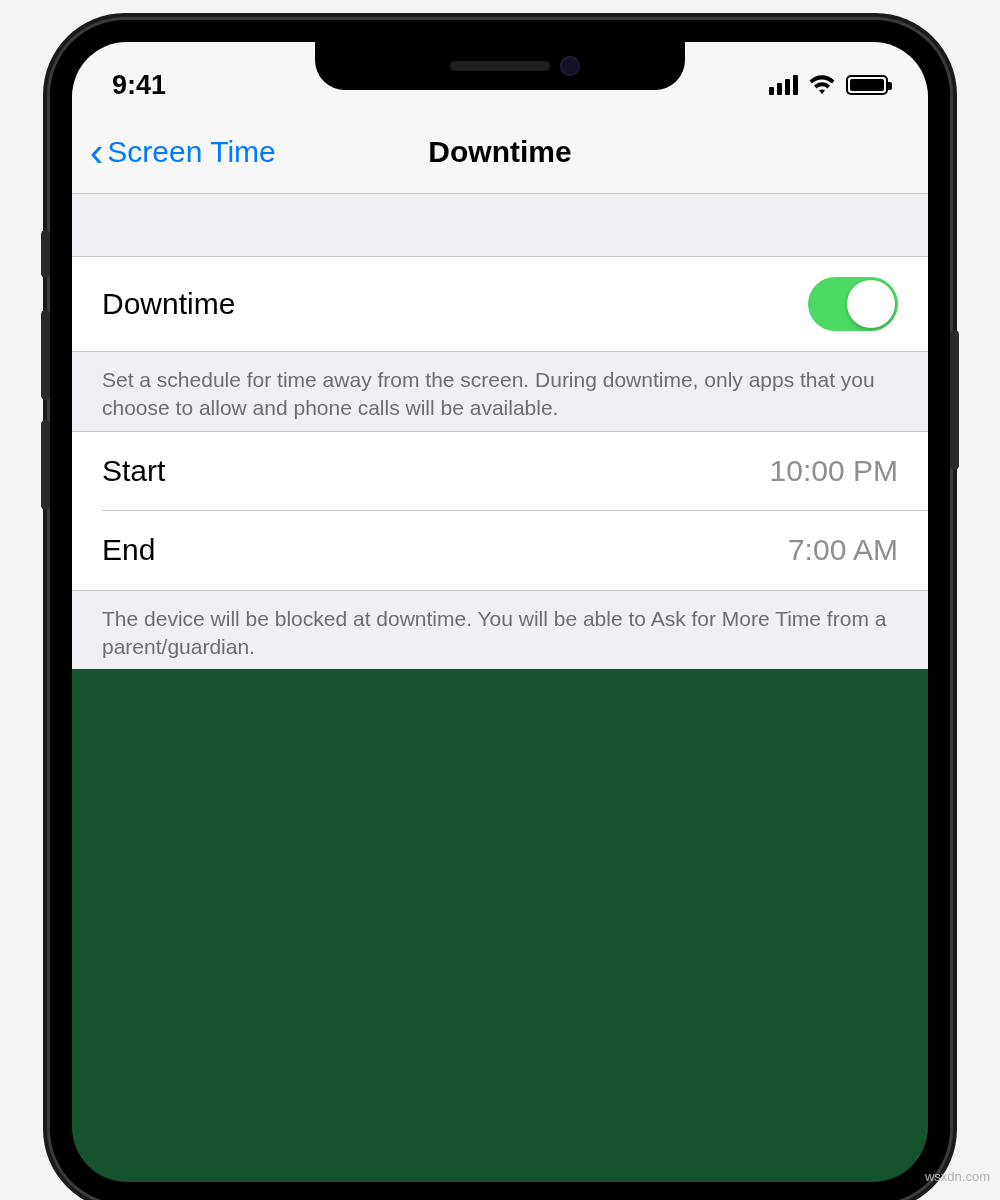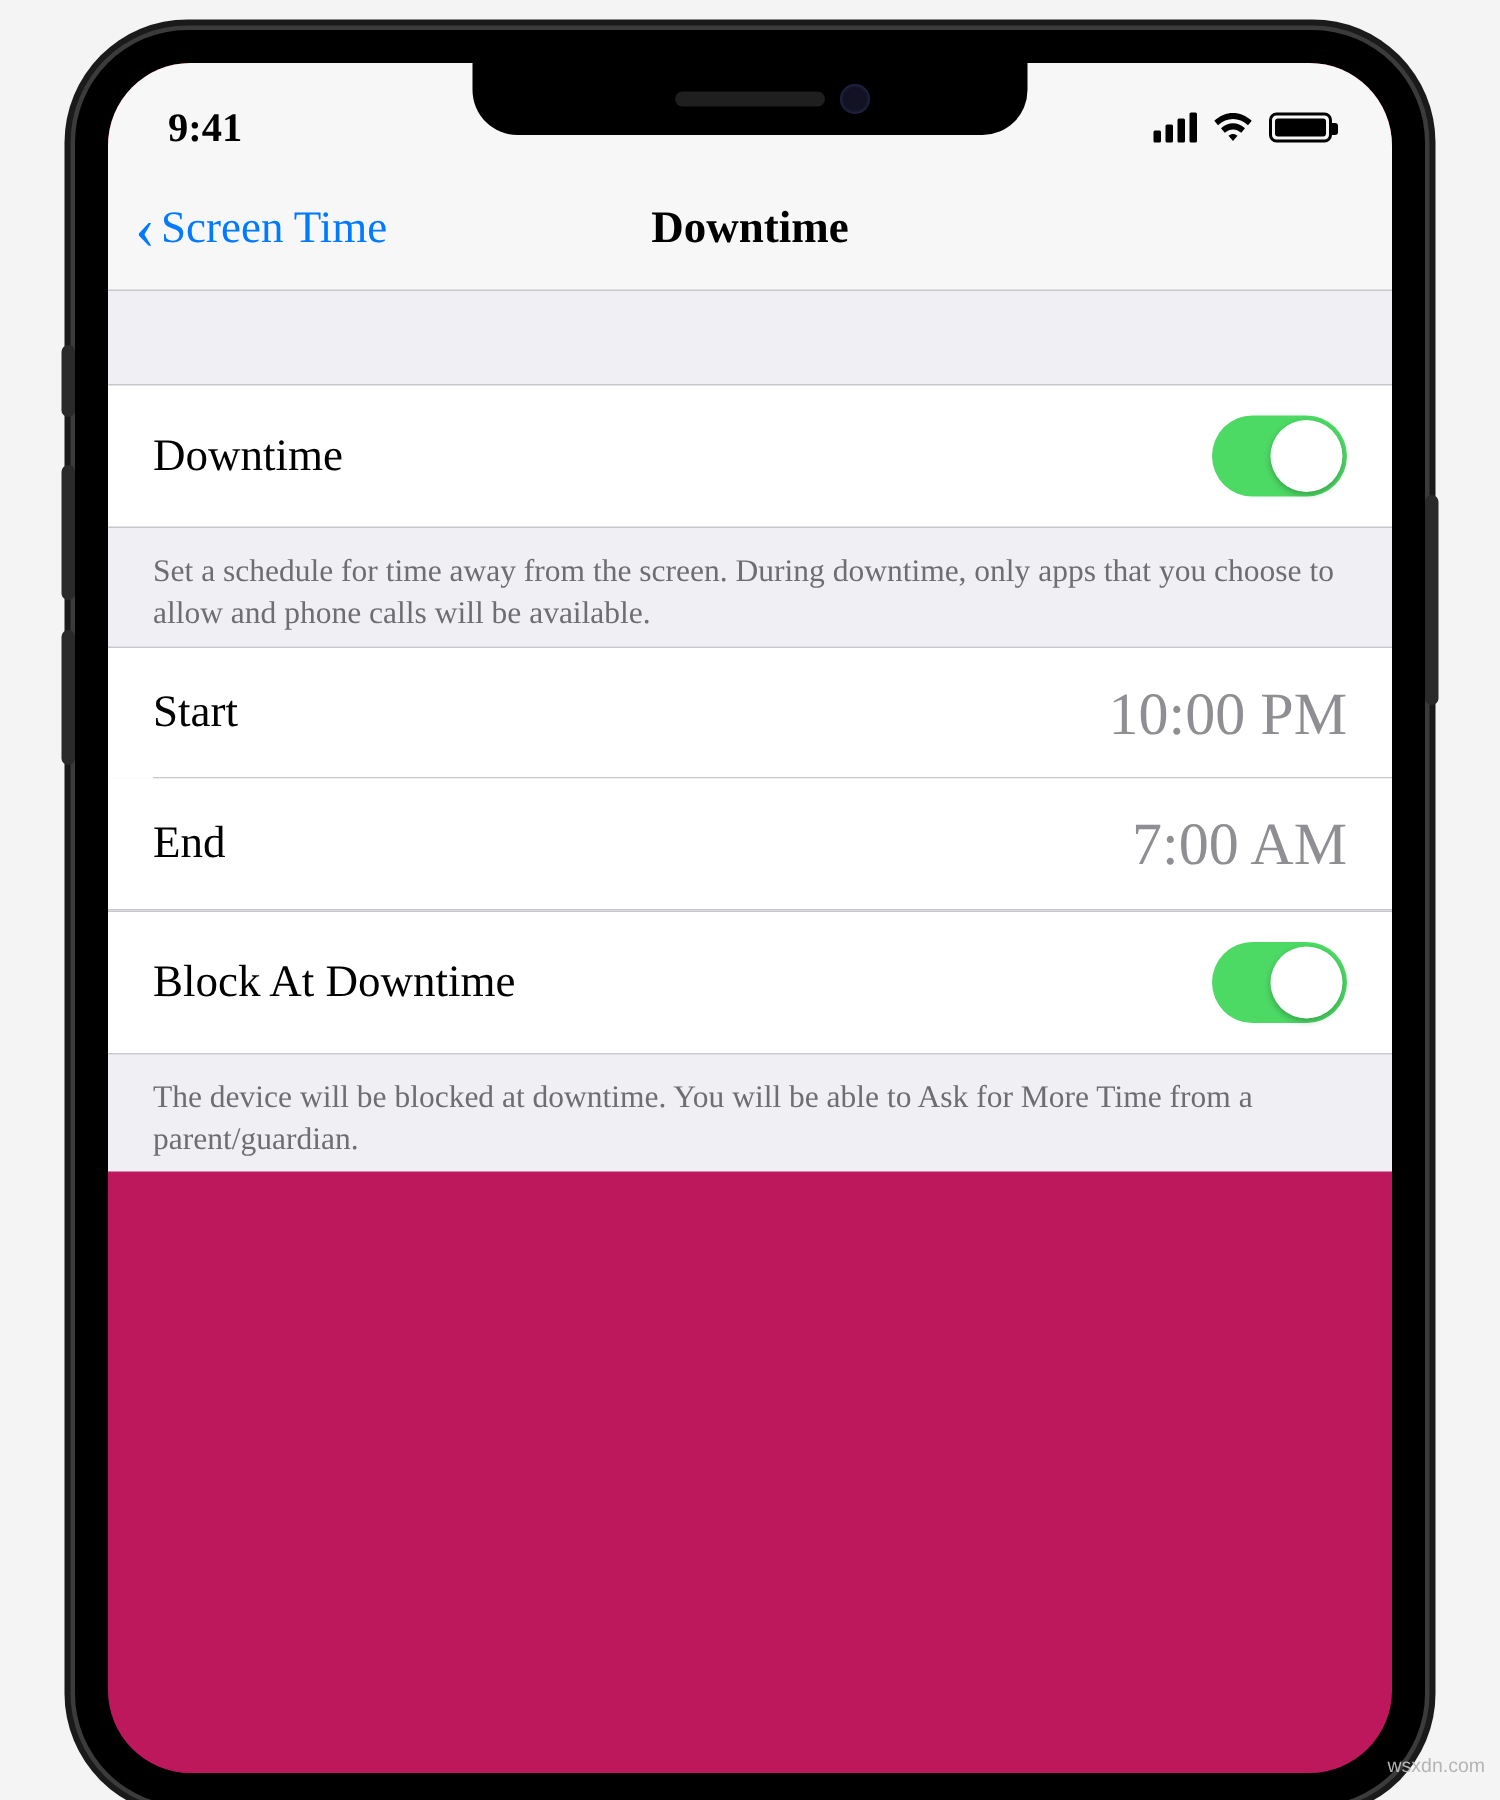--- a/index.html
+++ b/index.html
@@ -21,26 +21,25 @@
     .side-button {
       position: absolute;
       background: #2a2a2a;
       border-radius: 6px;
     }
     .side-button.left1 { left: -9px; top: 210px; width: 9px; height: 48px; }
     .side-button.left2 { left: -9px; top: 290px; width: 9px; height: 90px; }
     .side-button.left3 { left: -9px; top: 400px; width: 9px; height: 90px; }
     .side-button.right1 { right: -9px; top: 310px; width: 9px; height: 140px; }
     .screen {
-      background: #be185d;
+      background: #14532d;
       border-radius: 55px;
       overflow: hidden;
       position: relative;
       min-height: 1140px;
-      font-family: Liberation Serif, serif;
     }
     .notch {
       position: absolute;
       top: 0;
       left: 50%;
       transform: translateX(-50%);
       width: 370px;
       height: 48px;
       background: #000;
       border-radius: 0 0 30px 30px;
@@ -138,21 +137,21 @@
       justify-content: space-between;
       min-height: 80px;
     }
     .cell + .cell { border-top: none; gap: 40px; }
     .cell-group .cell:not(:last-child) { border-bottom: none; }
     .cell-group .cell:not(:last-child)::after {
       content:""; position:absolute; left:30px; right:0; bottom:0; height:1px; background:#c8c7cc;
     }
     .cell { position: relative; }
     .cell-label { font-size: 30px; color: #000; }
-    .cell-value { font-size: 40px; color: #8e8e93; }
+    .cell-value { font-size: 30px; color: #8e8e93; }
     .footer {
       padding: 14px 30px 8px;
       font-size: 21px;
       line-height: 1.35;
       color: #6d6d72;
     }
     
     .switch {
       width: 90px; height: 54px; background: #4cd964; border-radius: 30px;
       position: relative; cursor: pointer; flex-shrink: 0;
@@ -224,25 +223,19 @@
         <div class="cell">
           <div class="cell-label">Start</div>
           <div class="cell-value">10:00 PM</div>
         </div>
         <div class="cell">
           <div class="cell-label">End</div>
           <div class="cell-value">7:00 AM</div>
         </div>
       </div>
 
-      <div class="cell">
-        <div class="cell-label">Block At Downtime</div>
-        <div class="switch">
-          <div class="knob"></div>
-        </div>
-      </div>
       <div class="footer">The device will be blocked at downtime. You will be able to Ask for More Time from a parent/guardian.</div>
 
     </div>
   </div>
 </div>
 
 <div class="watermark">wsxdn.com</div>
 
 </body></html>

